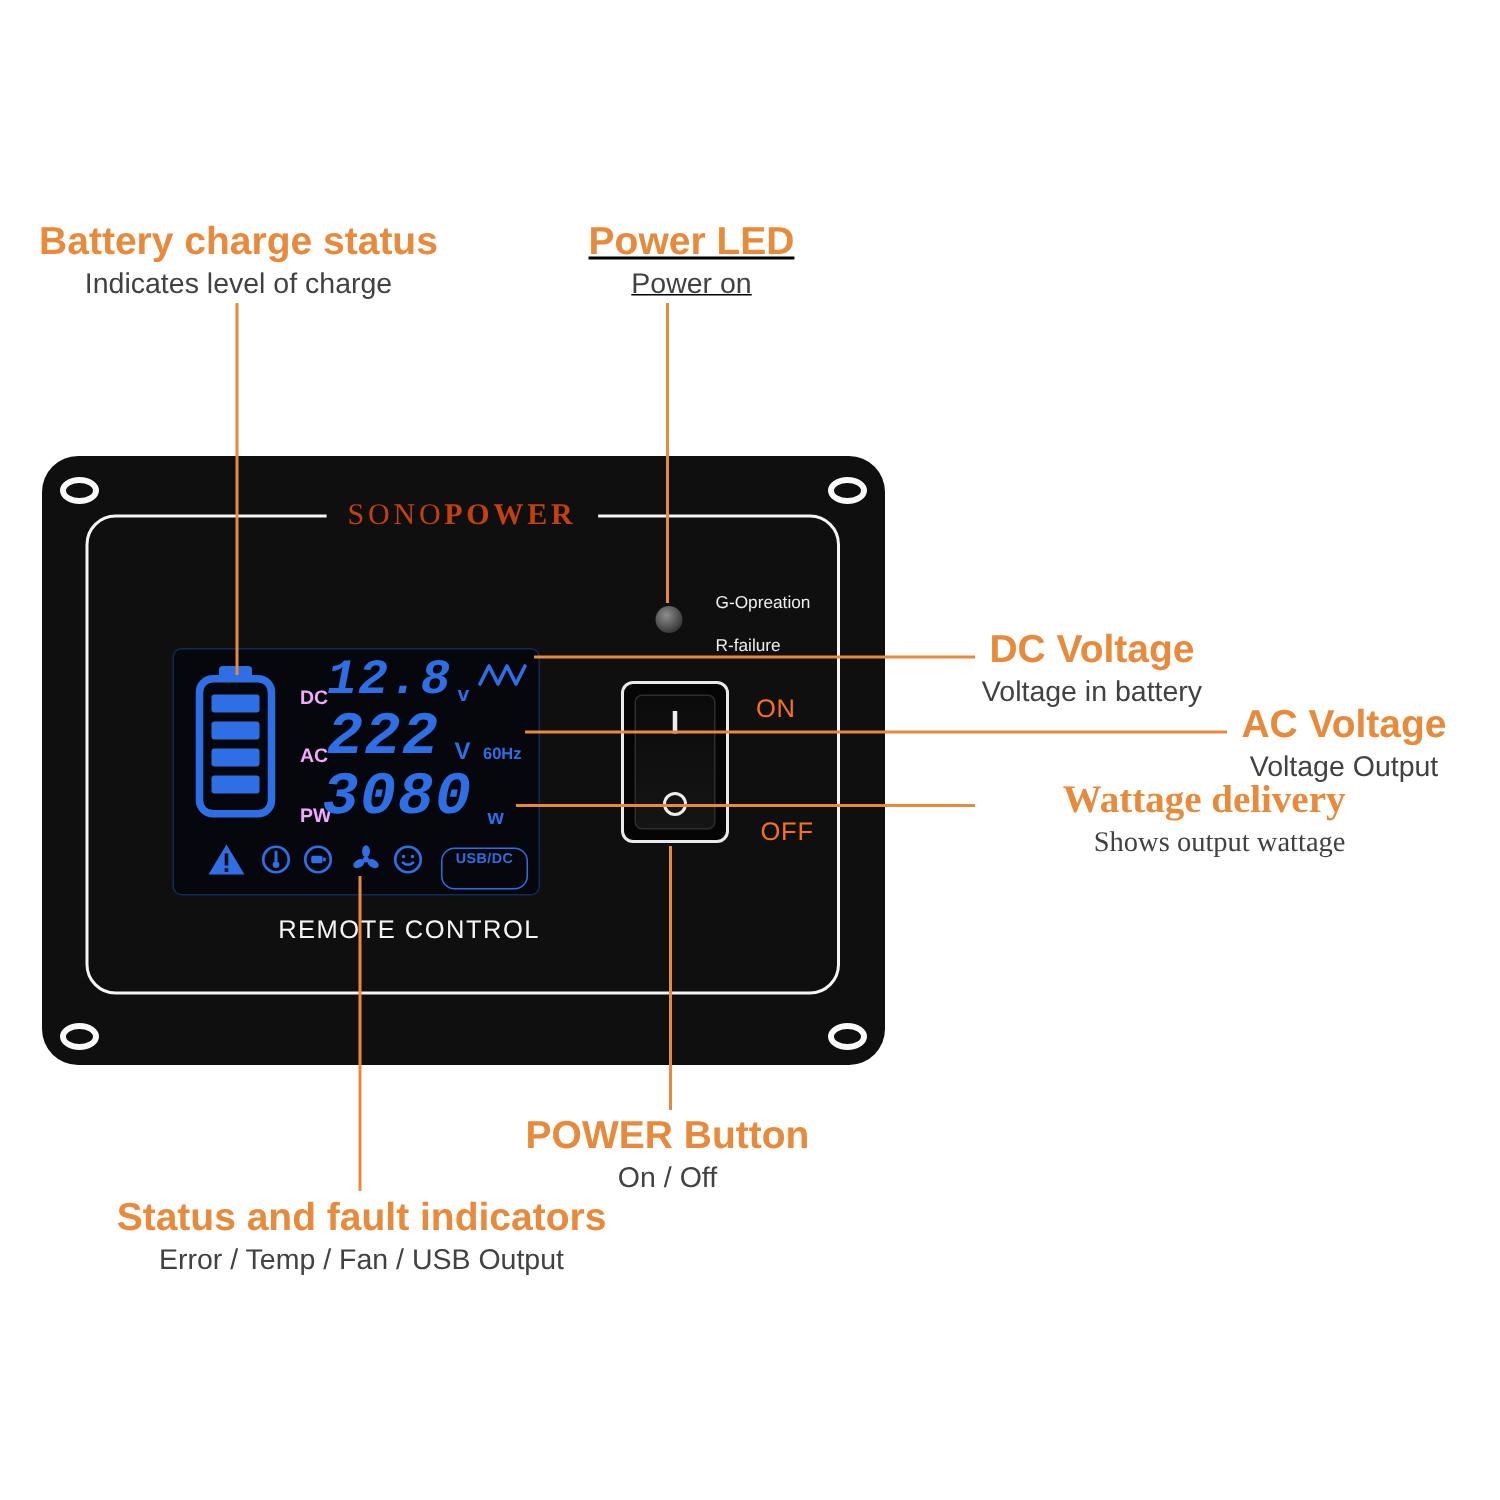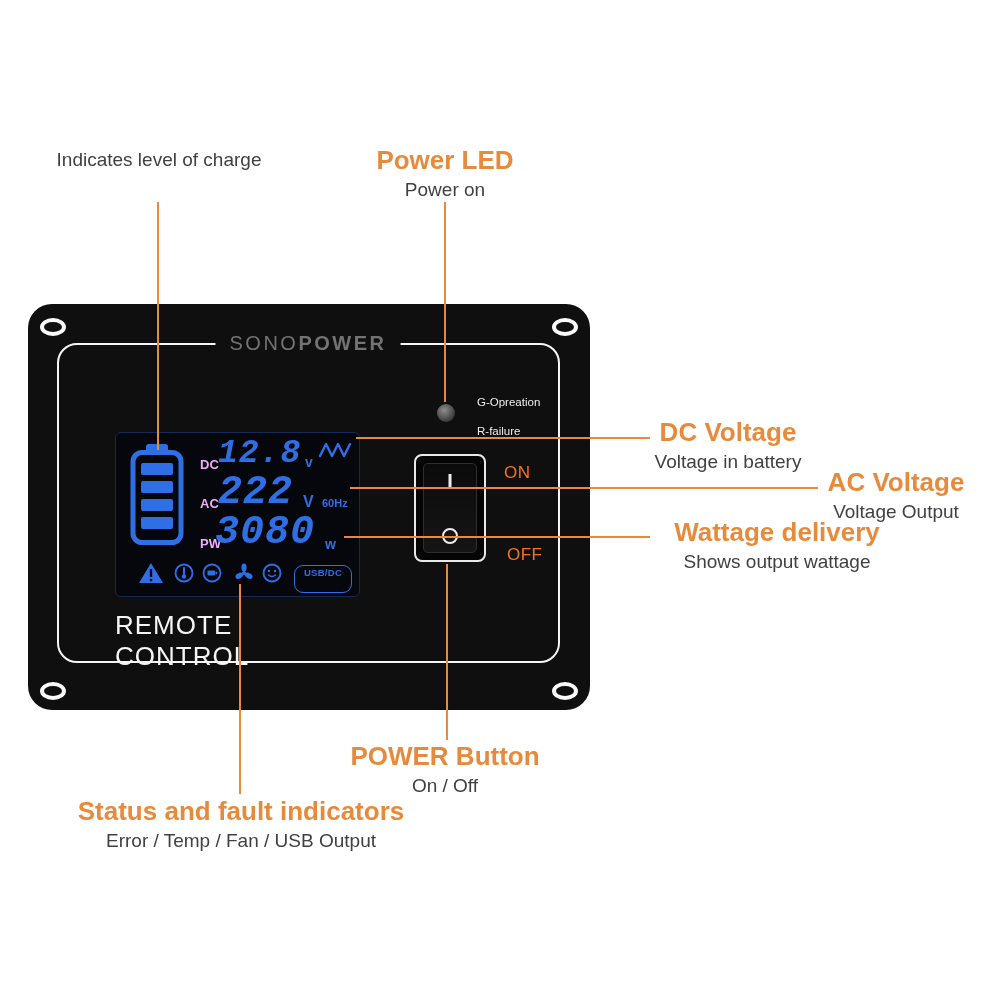--- a/index.html
+++ b/index.html
@@ -1,62 +1,63 @@
 <!DOCTYPE html>
 <html><head>
 <meta charset="utf-8">
 <style>
   * { margin:0; padding:0; box-sizing:border-box; }
   body { background:#ffffff; font-family:"Liberation Sans", sans-serif; }
   .stage { position:relative; width:1000px; height:1000px; background:#ffffff; overflow:hidden; }
 
   
   .callout { position:absolute; text-align:center; z-index:6; }
-  .callout.align-left { text-align:center; }
+  .callout.align-left { text-align:right;font-family:Liberation Serif, serif; }
   .callout-title { font-size:26px; font-weight:600; color:#E88A3C; line-height:1.15; }
   .callout-sub { font-size:19px; color:#414141; margin-top:3px; line-height:1.2; }
   .hline, .vline { position:absolute; background:#E88A3C; z-index:5; }
   .hline { height:2px; }
   .vline { width:2px; }
 
   
   .panel { position:absolute; left:28px; top:304px; width:562px; height:406px; background:#0F0F0F; border-radius:24px; z-index:1; }
   .screw { position:absolute; width:26px; height:18px; border:4px solid #FAFAFA; border-radius:50%; background:#0F0F0F; }
   .inner-outline { position:absolute; left:29px; top:39px; width:503px; height:320px; border:2px solid #F5F5F5; border-radius:20px; }
-  .brand { position:absolute; left:280px; top:28px; transform:translateX(-50%); background:#0F0F0F; padding:0 14px; color:#737373; font-size:20px; letter-spacing:2.5px; white-space:nowrap; z-index:2; }
+  .brand { position:absolute; left:280px; top:28px; transform:translateX(-50%); background:#0F0F0F; padding:0 14px; color:#c2410c; font-size:20px; letter-spacing:2.5px; white-space:nowrap; z-index:2;font-family:Liberation Serif, serif; }
   .brand .bold { font-weight:700; }
 
   
   .lcd { position:absolute; left:87px; top:128px; width:245px; height:165px; background:#06070C; border:1px solid #152a52; border-radius:6px; z-index:2; }
   .seg { position:absolute; font-family:"Liberation Mono", monospace; font-weight:700; font-style:italic; color:#2F6FE6; letter-spacing:1px; line-height:1; }
   .lcd-label { position:absolute; font-size:13px; font-weight:700; color:#f0abfc; line-height:1; }
   .lcd-unit { position:absolute; font-weight:700; color:#2F6FE6; line-height:1; }
   .lcd-icon { position:absolute; }
   .usb-badge { position:absolute; left:178px; top:132px; width:58px; height:28px; border:1.5px solid #2F6FE6; border-radius:9px; color:#2F6FE6; font-size:9.5px; font-weight:700; text-align:center; line-height:14px; letter-spacing:0.3px; }
 
-  .remote-label { position:absolute; left:87px; top:306px; width:245px; text-align:left; color:#F5F5F5; font-size:26px; letter-spacing:1px; }
+  .remote-label { position:absolute; left:87px; top:306px; width:245px; text-align:right; color:#F5F5F5; font-size:17px; letter-spacing:1px; }
 
   
   .led { position:absolute; left:409px; top:100px; width:18px; height:18px; border-radius:50%; background:radial-gradient(circle at 40% 35%, #8d8d8d, #3a3a3a 72%); }
   .led-label { position:absolute; color:#EDEDED; font-size:11.5px; line-height:1; }
   .switch { position:absolute; left:386px; top:150px; width:72px; height:108px; background:#050505; border:2px solid #E9E9E9; border-radius:8px; }
   .switch-inner { position:absolute; left:7px; top:7px; right:7px; bottom:7px; border:1px solid #2E2E2E; border-radius:5px; background:linear-gradient(#0b0b0b,#151515); }
   .sw-line { position:absolute; left:50%; top:18px; width:3px; height:15px; background:#EDEDED; transform:translateX(-50%); }
   .sw-circle { position:absolute; left:50%; bottom:16px; width:16px; height:16px; border:2.5px solid #EDEDED; border-radius:50%; transform:translateX(-50%); }
   .sw-label { position:absolute; color:#f97316; font-size:17px; letter-spacing:0.5px; line-height:1; }
 </style>
 </head>
 <body>
 
 <div class="stage">
 
   <div class="callout" style="left:19px; top:146px; width:280px;">
+    <div class="callout-title">Battery charge status</div>
     <div class="callout-sub">Indicates level of charge</div>
   </div>
-  <div class="callout" style="left:345px; top:146px; width:200px;">
+  <div class="callout" style="left:361px; top:146px; width:200px;text-decoration:underline;">
     <div class="callout-title">Power LED</div>
     <div class="callout-sub">Power on</div>
   </div>
 
   <div class="callout" style="left:643px; top:418px; width:170px;">
     <div class="callout-title">DC Voltage</div>
     <div class="callout-sub">Voltage in battery</div>
   </div>
   <div class="callout" style="left:806px; top:468px; width:180px;">
     <div class="callout-title">AC Voltage</div>

